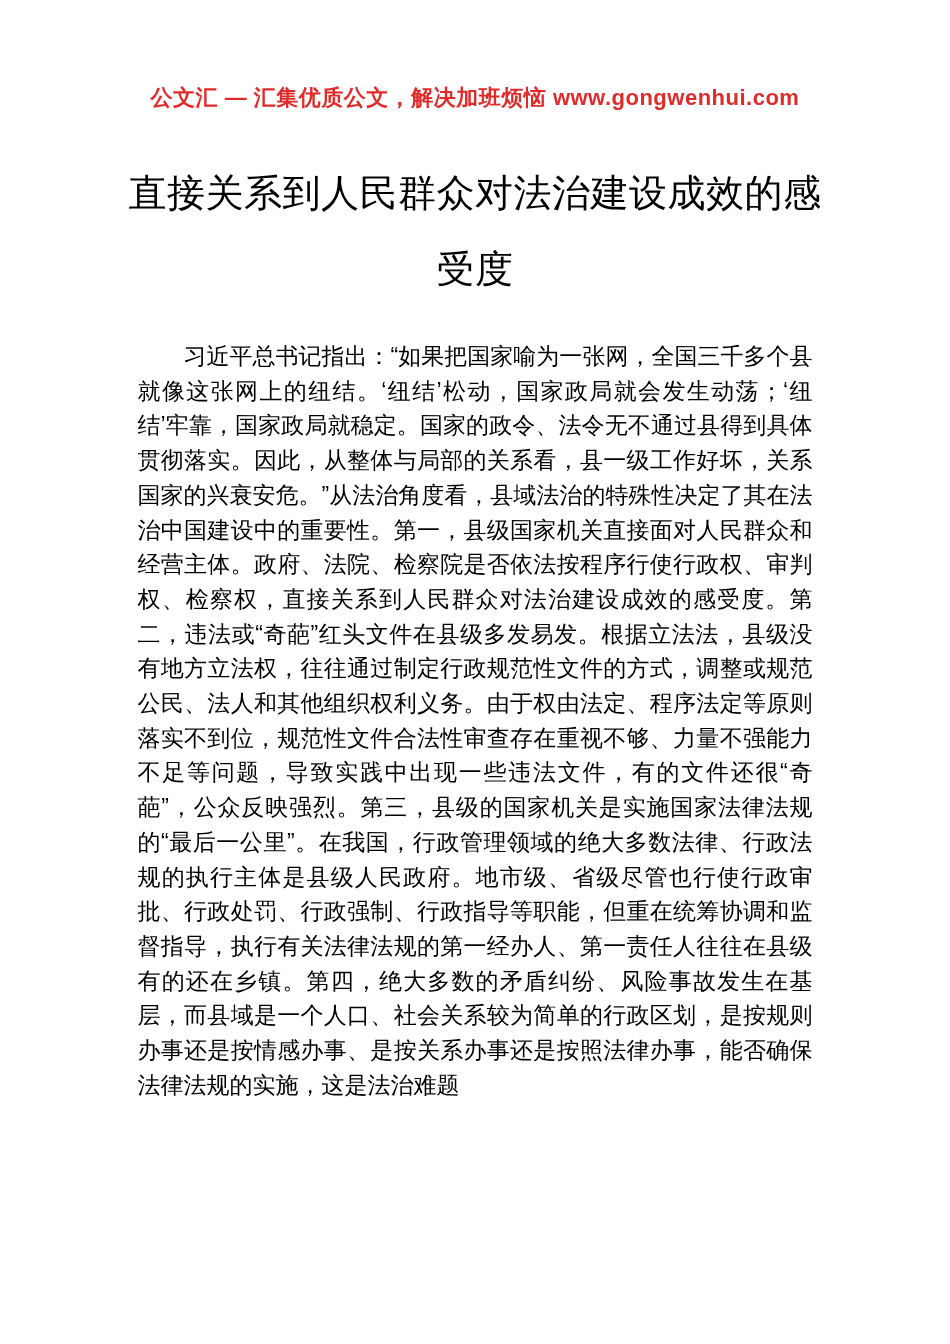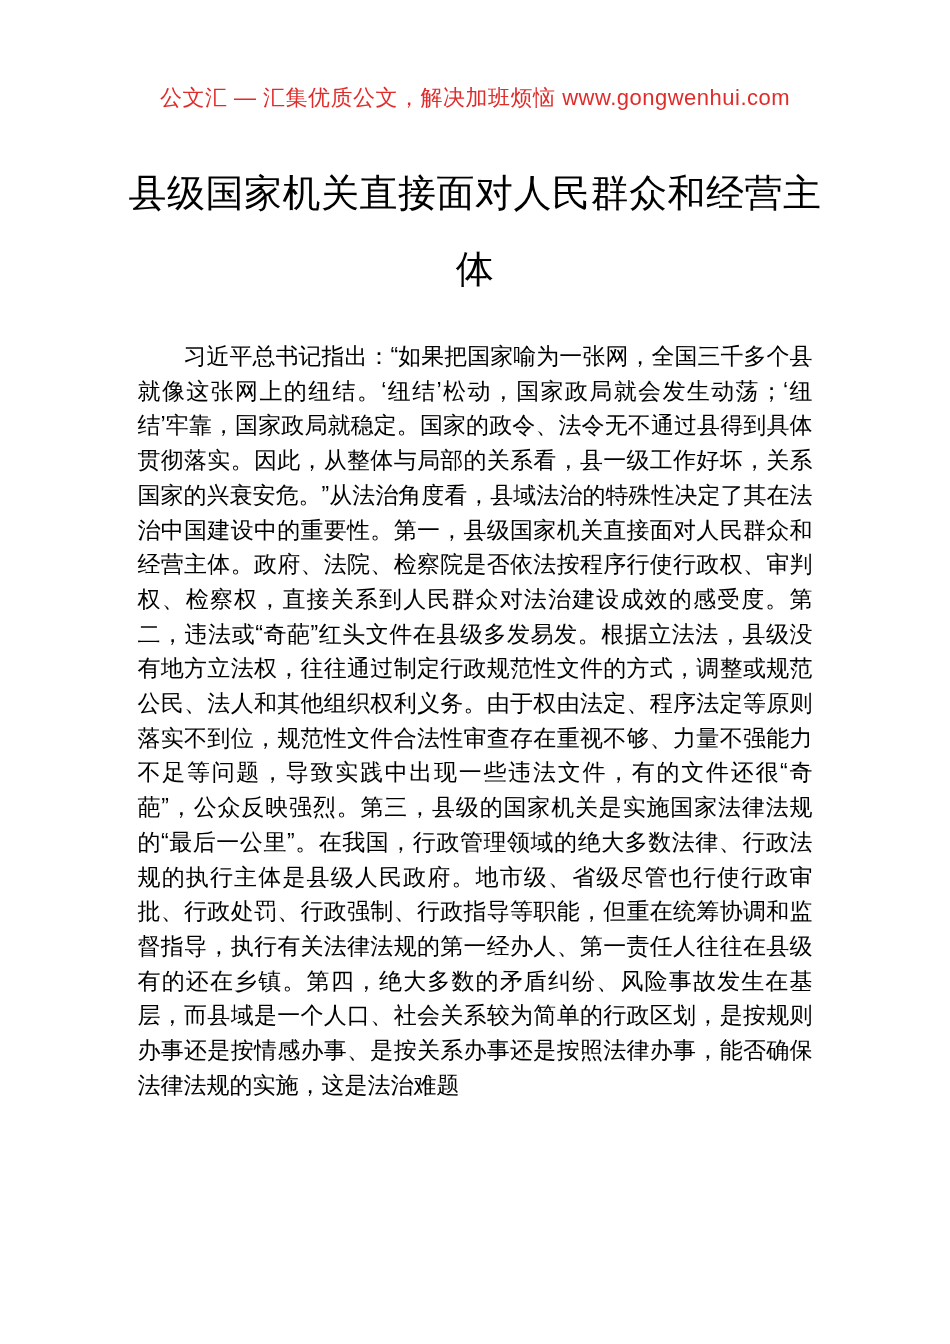--- a/index.html
+++ b/index.html
@@ -15,20 +15,21 @@
     overflow: hidden;
     font-family: "Liberation Sans", sans-serif;
     box-sizing: border-box;
     padding-top: 86px;
   }
   .watermark {
     text-align: center;
     font-size: 22px;
     line-height: 24px;
     letter-spacing: 0.5px;
+    font-weight: bold;
     
   }
   .doc-title {
     width: 700px;
     margin: 45px auto 0 auto;
     text-align: center;
     font-size: 38px;
     line-height: 76px;
     font-weight: 400;
     color: #000000;
@@ -49,19 +50,19 @@
     word-break: break-all;
   }
 </style>
 </head>
 <body>
 
 <div class="page">
 
   <div class="watermark" style="color: rgb(224, 43, 43);">公文汇 — 汇集优质公文，解决加班烦恼 www.gongwenhui.com</div>
 
-  <h1 class="doc-title">县级国家机关直接面对人民群众和经营主体</h1>
+  <h1 class="doc-title">直接关系到人民群众对法治建设成效的感受度</h1>
 
   <div class="doc-body">
     <p>习近平总书记指出：“如果把国家喻为一张网，全国三千多个县就像这张网上的纽结。‘纽结’松动，国家政局就会发生动荡；‘纽结’牢靠，国家政局就稳定。国家的政令、法令无不通过县得到具体贯彻落实。因此，从整体与局部的关系看，县一级工作好坏，关系国家的兴衰安危。”从法治角度看，县域法治的特殊性决定了其在法治中国建设中的重要性。第一，县级国家机关直接面对人民群众和经营主体。政府、法院、检察院是否依法按程序行使行政权、审判权、检察权，直接关系到人民群众对法治建设成效的感受度。第二，违法或“奇葩”红头文件在县级多发易发。根据立法法，县级没有地方立法权，往往通过制定行政规范性文件的方式，调整或规范公民、法人和其他组织权利义务。由于权由法定、程序法定等原则落实不到位，规范性文件合法性审查存在重视不够、力量不强能力不足等问题，导致实践中出现一些违法文件，有的文件还很“奇葩”，公众反映强烈。第三，县级的国家机关是实施国家法律法规的“最后一公里”。在我国，行政管理领域的绝大多数法律、行政法规的执行主体是县级人民政府。地市级、省级尽管也行使行政审批、行政处罚、行政强制、行政指导等职能，但重在统筹协调和监督指导，执行有关法律法规的第一经办人、第一责任人往往在县级有的还在乡镇。第四，绝大多数的矛盾纠纷、风险事故发生在基层，而县域是一个人口、社会关系较为简单的行政区划，是按规则办事还是按情感办事、是按关系办事还是按照法律办事，能否确保法律法规的实施，这是法治难题</p>
   </div>
 
 </div>
 
 </body></html>

